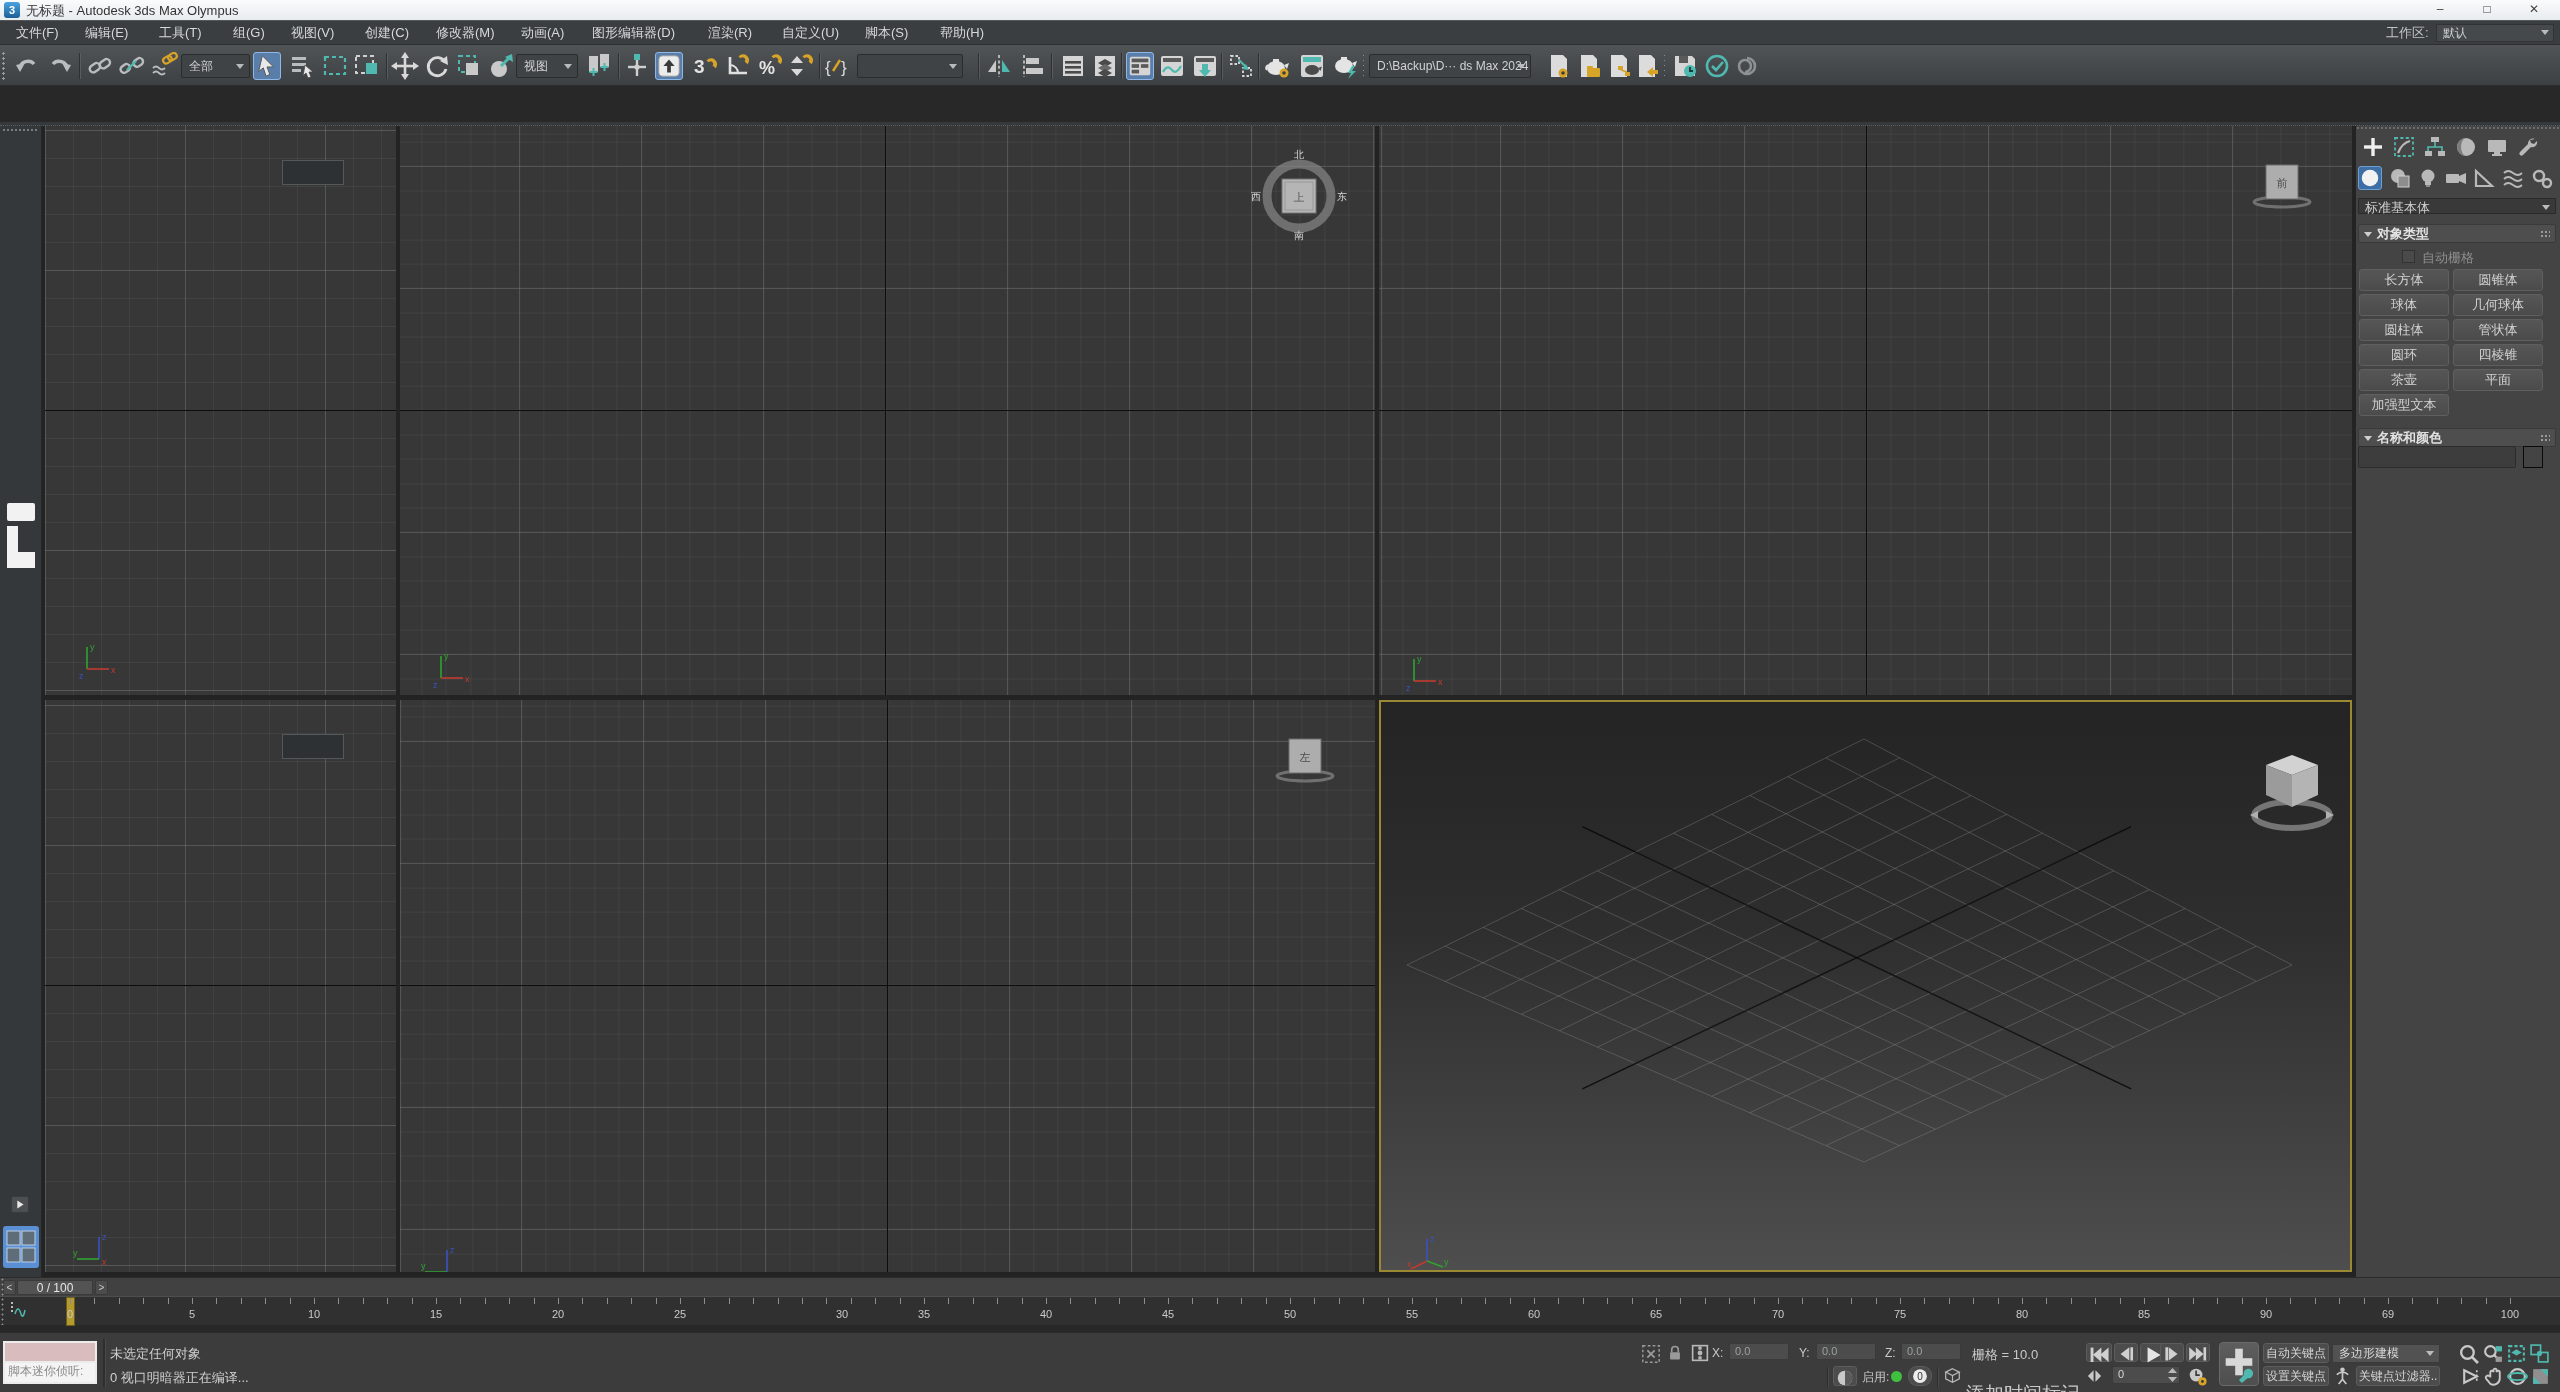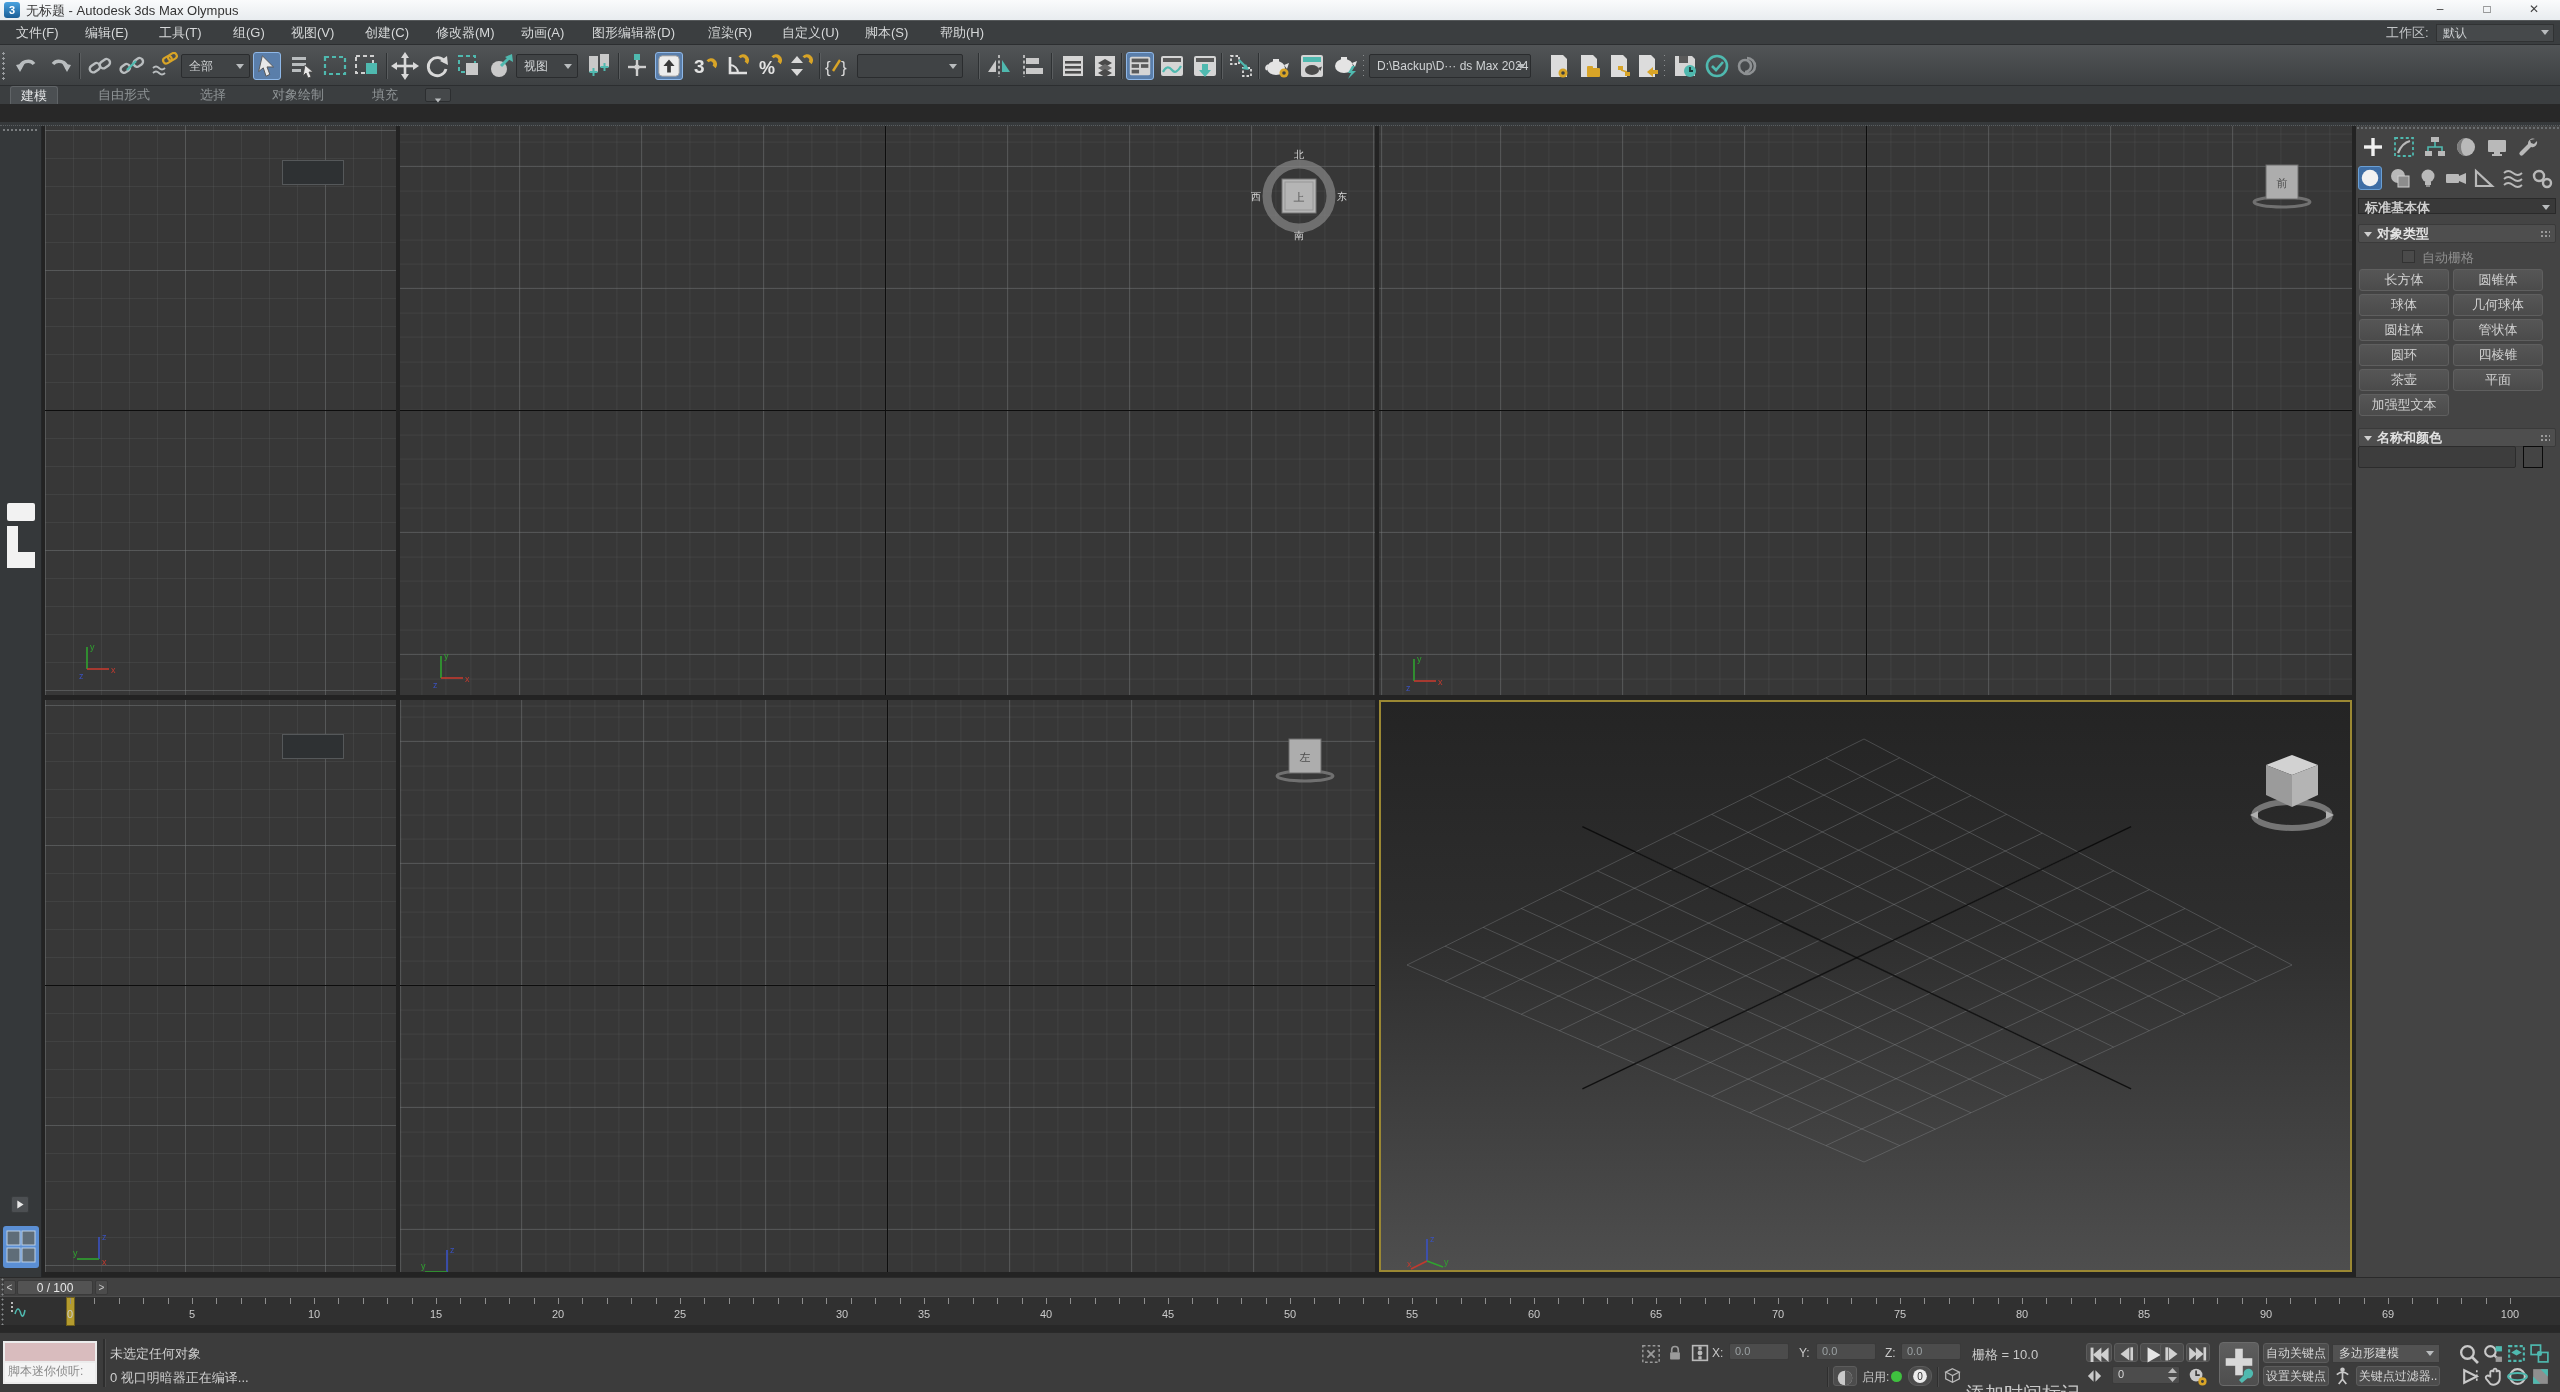--- a/index.html
+++ b/index.html
@@ -48,21 +48,21 @@
   .viewport { position:absolute; background:#373737; overflow:hidden; }
   .vp-origin-h { position:absolute; left:0; width:100%; height:1px; background:#0d0d0d; }
   .vp-origin-v { position:absolute; top:0; height:100%; width:1px; background:#0d0d0d; }
   #vpF { background:linear-gradient(#242424 0%, #2e2e2e 40%, #4e4e4e 100%); border:2px solid #9b8833; }
 
   
   #cmdpanel { left:2356px; top:126px; width:204px; height:1199px; background:#444444; }
   #cp-grip { left:0px; top:0px; width:204px; height:5px; background-image:radial-gradient(circle,#6a6d6f .8px,transparent 1px); background-size:4px 4px; }
   .cp-tab { position:absolute; width:24px; height:24px; }
   .cp-tab svg{ width:100%; height:100%;}
-  #cp-dd { left:2px; top:72px; width:198px; height:16px; background:#393939; border:1px solid #2a2a2a; color:#cfcfcf; font-size:13px; line-height:17px; padding-left:6px;font-weight:bold; }
+  #cp-dd { left:2px; top:72px; width:198px; height:16px; background:#393939; border:1px solid #2a2a2a; color:#cfcfcf; font-size:13px; line-height:17px; padding-left:6px; }
   #cp-dd .dda { position:absolute; right:5px; top:6px; }
   .rollout-h { position:absolute; left:2px; width:198px; height:19px; background:#4e4e4e; border:1px solid #3a3a3a; border-radius:2px; color:#e2e2e2; font-size:13px; font-weight:bold; line-height:18px; padding-left:18px; }
   .rollout-h .arr { position:absolute; left:5px; top:7px; width:0; height:0; border-left:4px solid transparent; border-right:4px solid transparent; border-top:5px solid #cfcfcf; }
   .rollout-h .grip6 { position:absolute; right:5px; top:5px; width:10px; height:9px; background-image:radial-gradient(circle,#9a9a9a 1px,transparent 1.2px); background-size:4px 4px; }
   .cp-btn { position:absolute; height:22px; background:linear-gradient(#565656,#4b4b4b); border:1px solid #5f5f5f; border-radius:3px; color:#d2d2d2; font-size:13px; text-align:center; line-height:20px; }
   #autogrid-row { color:#8d8d8d; font-size:13px; }
   #autogrid-box { position:absolute; left:46px; top:2px; width:13px; height:13px; background:#4a4a4a; border:1px solid #323232; }
   #name-field { background:#3d3d3d; border:1px solid #2c2c2c; border-radius:2px; }
   #color-swatch { border:1px solid #0a0a0a; }
 
@@ -337,28 +337,20 @@
         </svg></div>
       <div class="tb-icon" style="left:1703px"><svg viewBox="0 0 28 28" xmlns="http://www.w3.org/2000/svg">
           <circle cx="14" cy="14" r="10" fill="none" stroke="#4fb9af" stroke-width="2.6"></circle>
           <path d="M9 14 l4 4 l7 -8" fill="none" stroke="#4fb9af" stroke-width="2.6"></path>
         </svg></div>
       <div class="tb-icon" style="left:1733px"><svg viewBox="0 0 28 28" xmlns="http://www.w3.org/2000/svg">
           <path d="M14 6 a8 8 0 1 1 -8 8 a6 6 0 1 1 6 6" fill="none" stroke="#8e9193" stroke-width="2.6"></path>
         </svg></div>
     </div>
 
-  <div class="abs" id="ribbon-tabs">
-    <div class="abs" id="ribbon-flyout"><span class="dda"></span></div>
-  <div class="rtab active" style="left:10px">建模</div>
-      <div class="rtab" style="left:88px">自由形式</div>
-      <div class="rtab" style="left:190px">选择</div>
-      <div class="rtab" style="left:262px">对象绘制</div>
-      <div class="rtab" style="left:362px">填充</div>
-    </div>
   <div class="abs" id="ribbon-grip"></div>
 
   <div class="abs" id="vpzone">
     <div class="abs" id="left-strip">
         <div class="abs" style="left:2px;top:2px;width:36px;height:4px;background-image:radial-gradient(circle,#7a7d7f .9px,transparent 1.1px);background-size:4px 4px"></div>
         <div class="abs" style="left:7px;top:377px;width:28px;height:18px;background:#f2f2f2;border-radius:2px"></div>
         <div class="abs" style="left:7px;top:400px;width:11px;height:42px;background:#f2f2f2"></div>
         <div class="abs" style="left:18px;top:426px;width:17px;height:16px;background:#f2f2f2"></div>
         <div class="abs" style="left:11px;top:1070px;width:18px;height:17px;background:#4c4f52;border:1px solid #393c3e;border-radius:2px"><svg viewBox="0 0 18 17">
             <polygon points="6,4 13,8.5 6,13" fill="#e8e8e8"></polygon>

